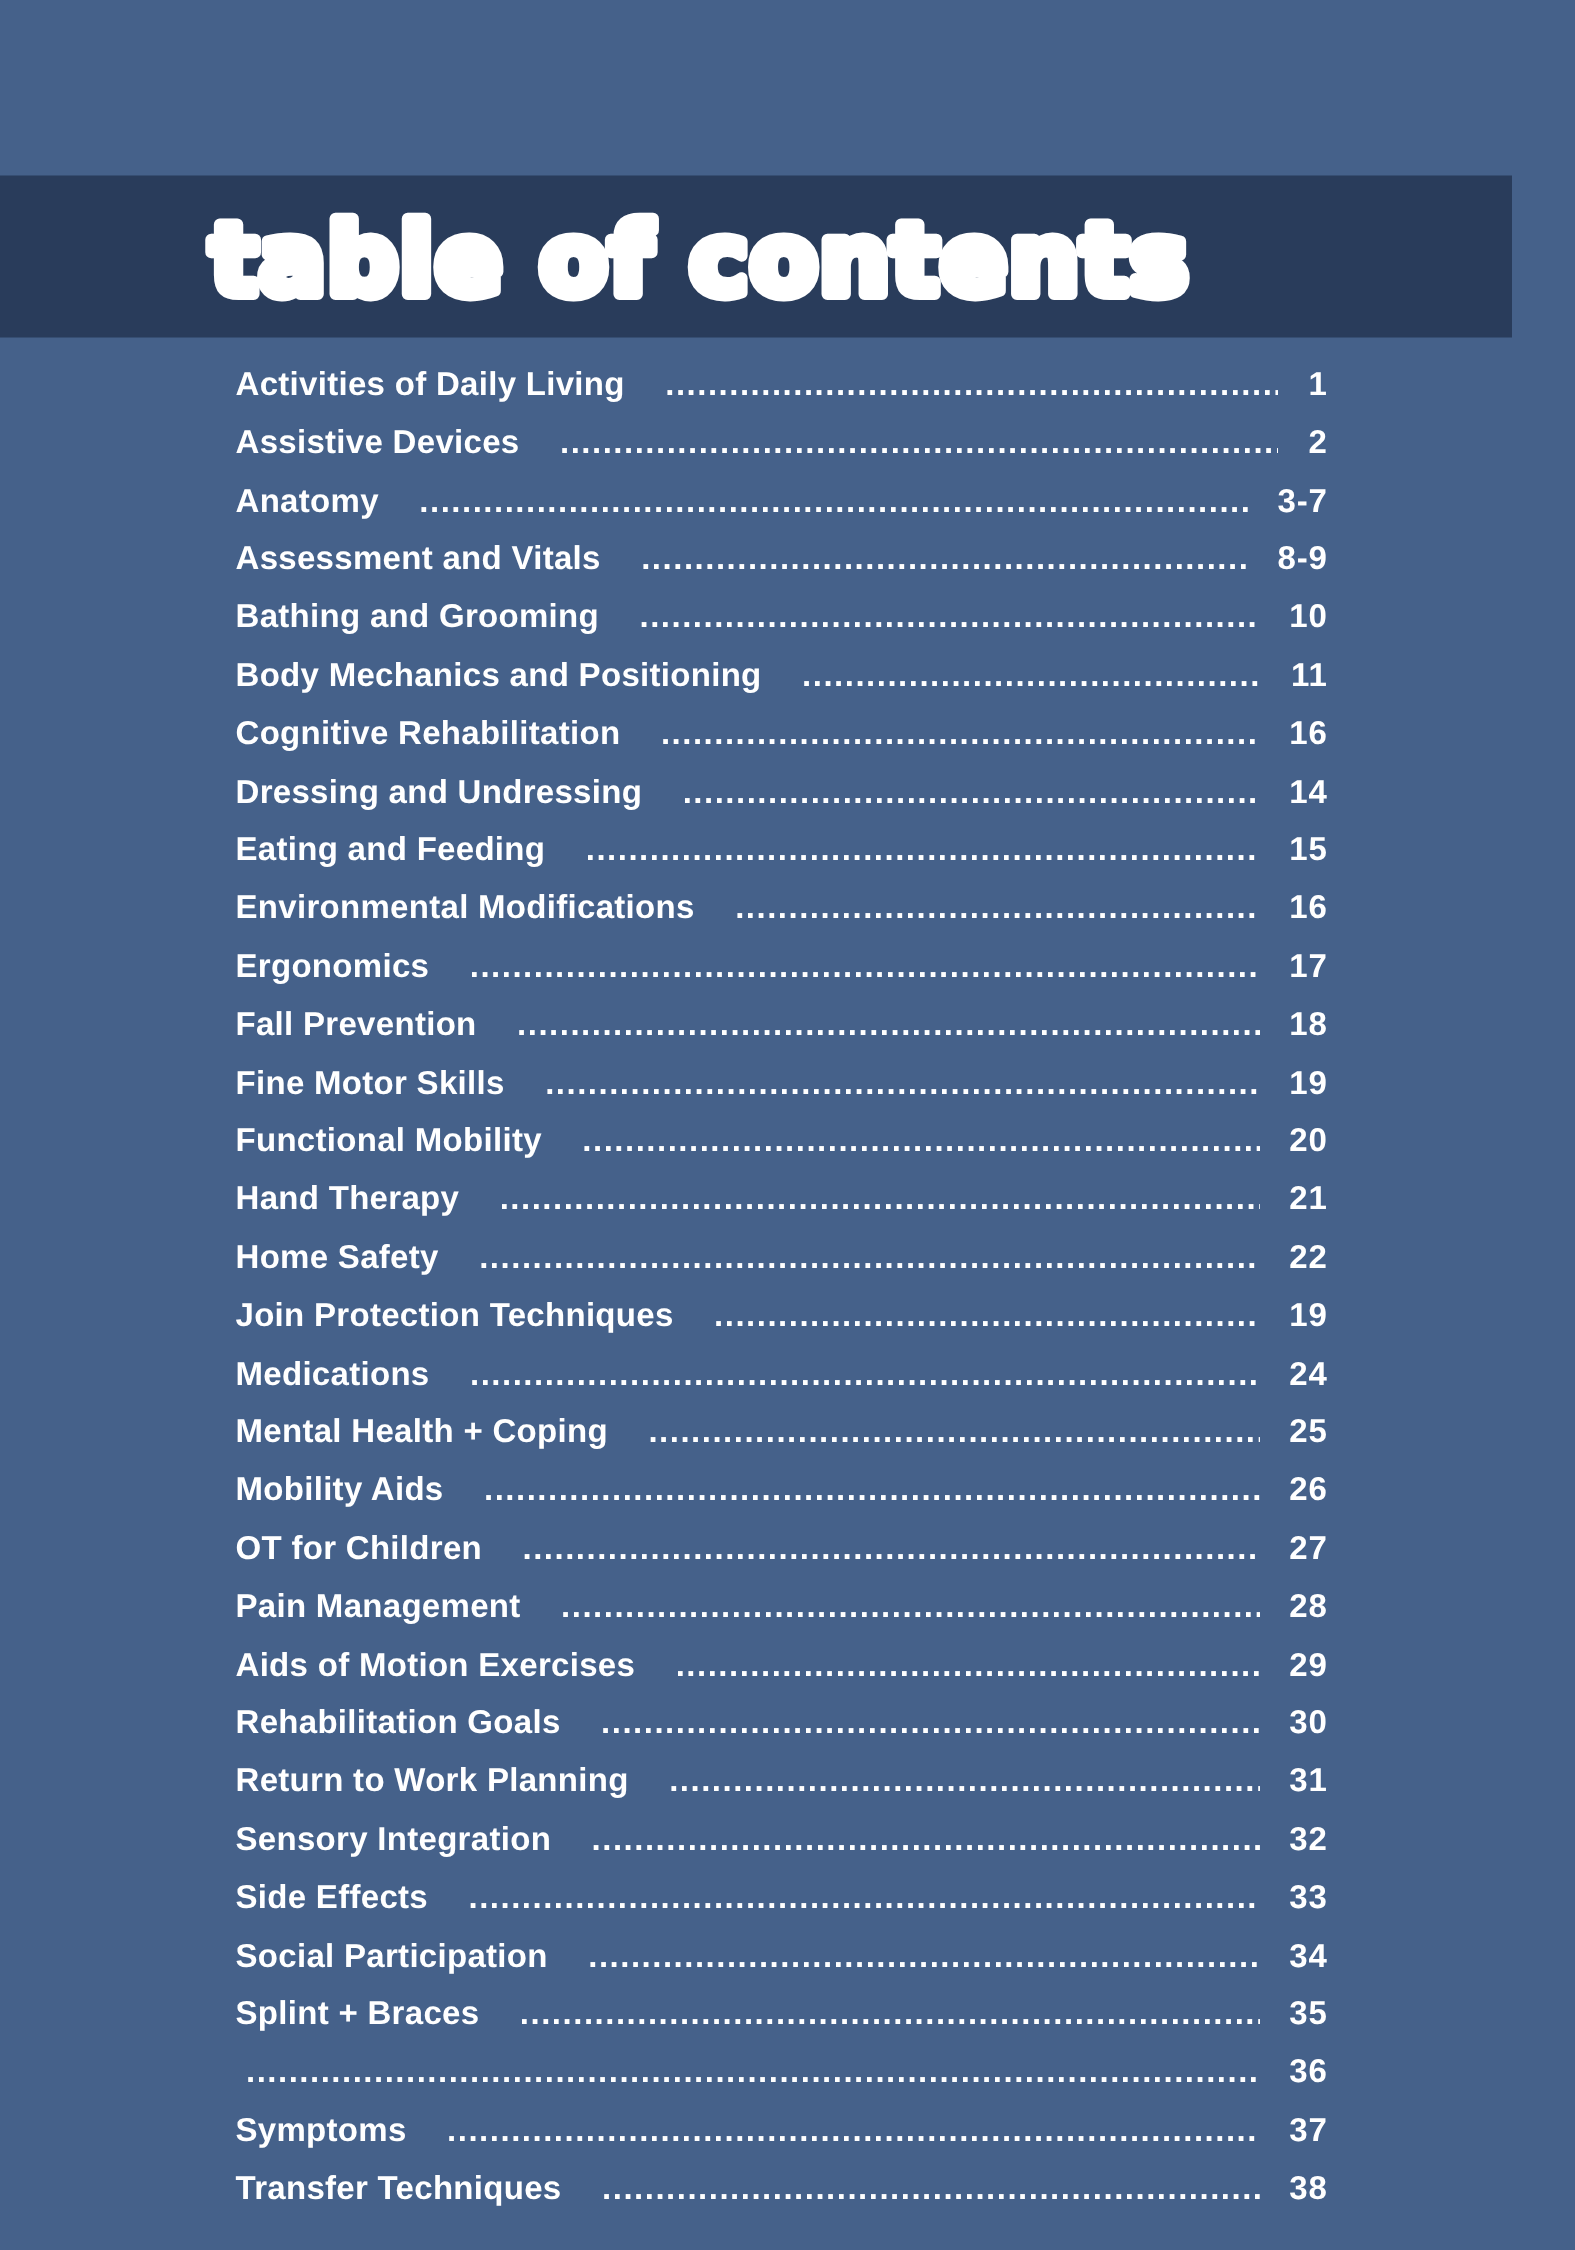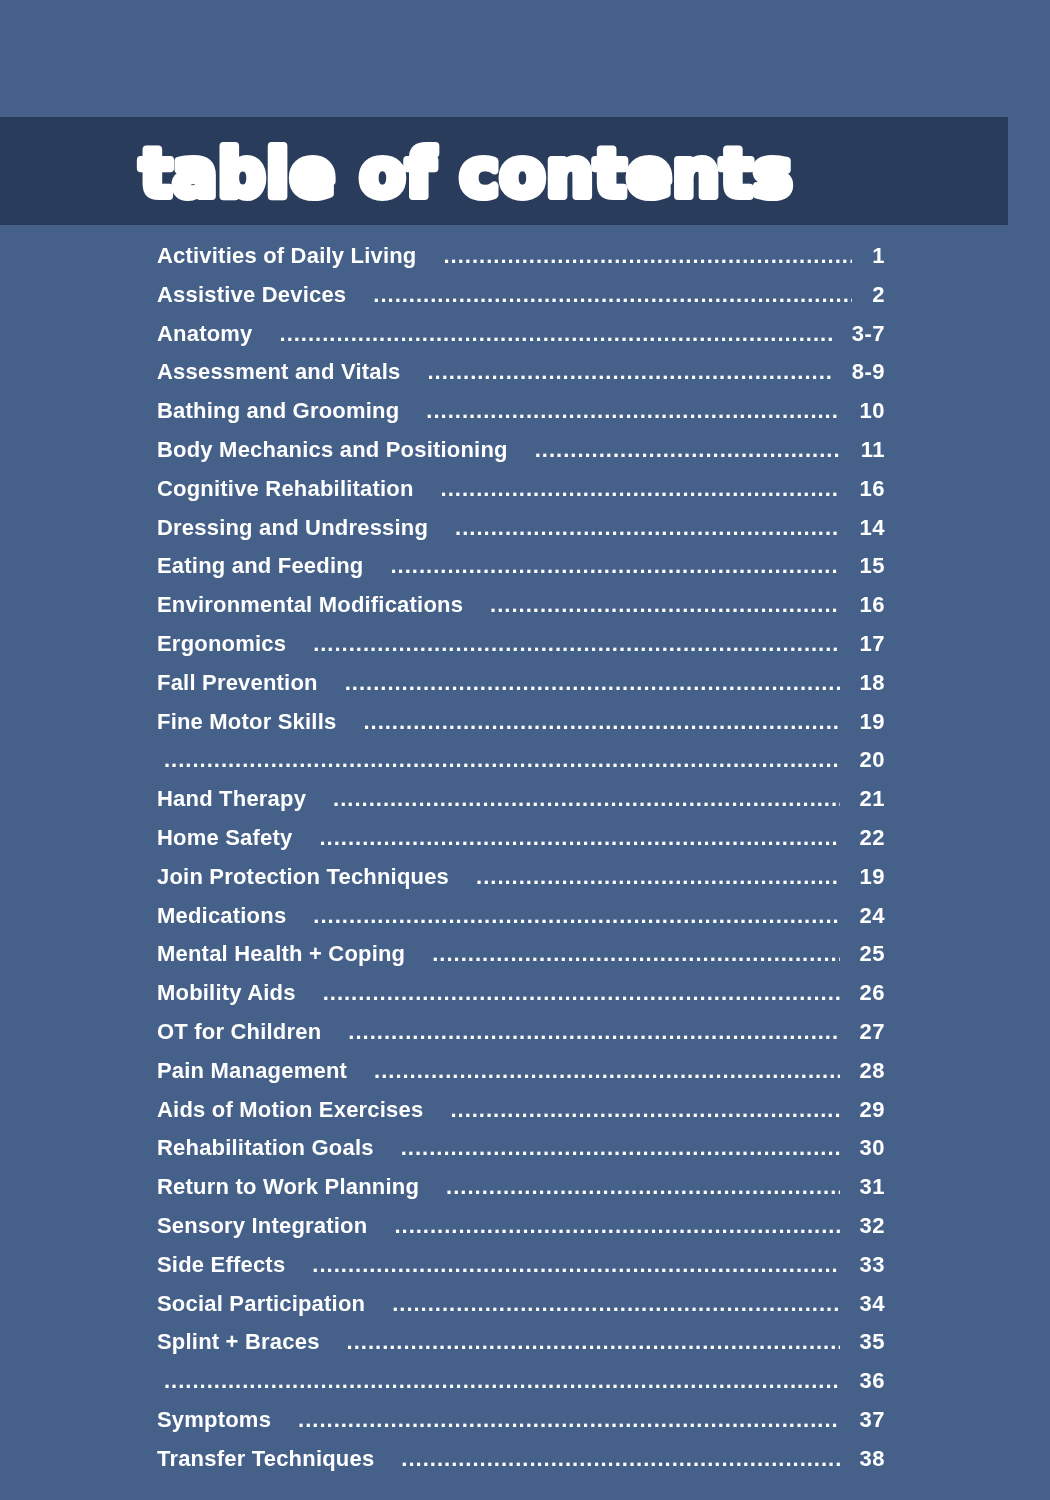--- a/index.html
+++ b/index.html
@@ -143,20 +143,21 @@
         <span class="toc-label">Fall Prevention</span>
         <span class="toc-leader">........................................................................................................................</span>
         <span class="toc-page">18</span>
       </div>
       <div class="toc-row">
         <span class="toc-label">Fine Motor Skills</span>
         <span class="toc-leader">........................................................................................................................</span>
         <span class="toc-page">19</span>
       </div>
       <div class="toc-row">
+        <span class="toc-label">Functional Mobility</span>
         <span class="toc-leader">........................................................................................................................</span>
         <span class="toc-page">20</span>
       </div>
       <div class="toc-row">
         <span class="toc-label">Hand Therapy</span>
         <span class="toc-leader">........................................................................................................................</span>
         <span class="toc-page">21</span>
       </div>
       <div class="toc-row">
         <span class="toc-label">Home Safety</span>

